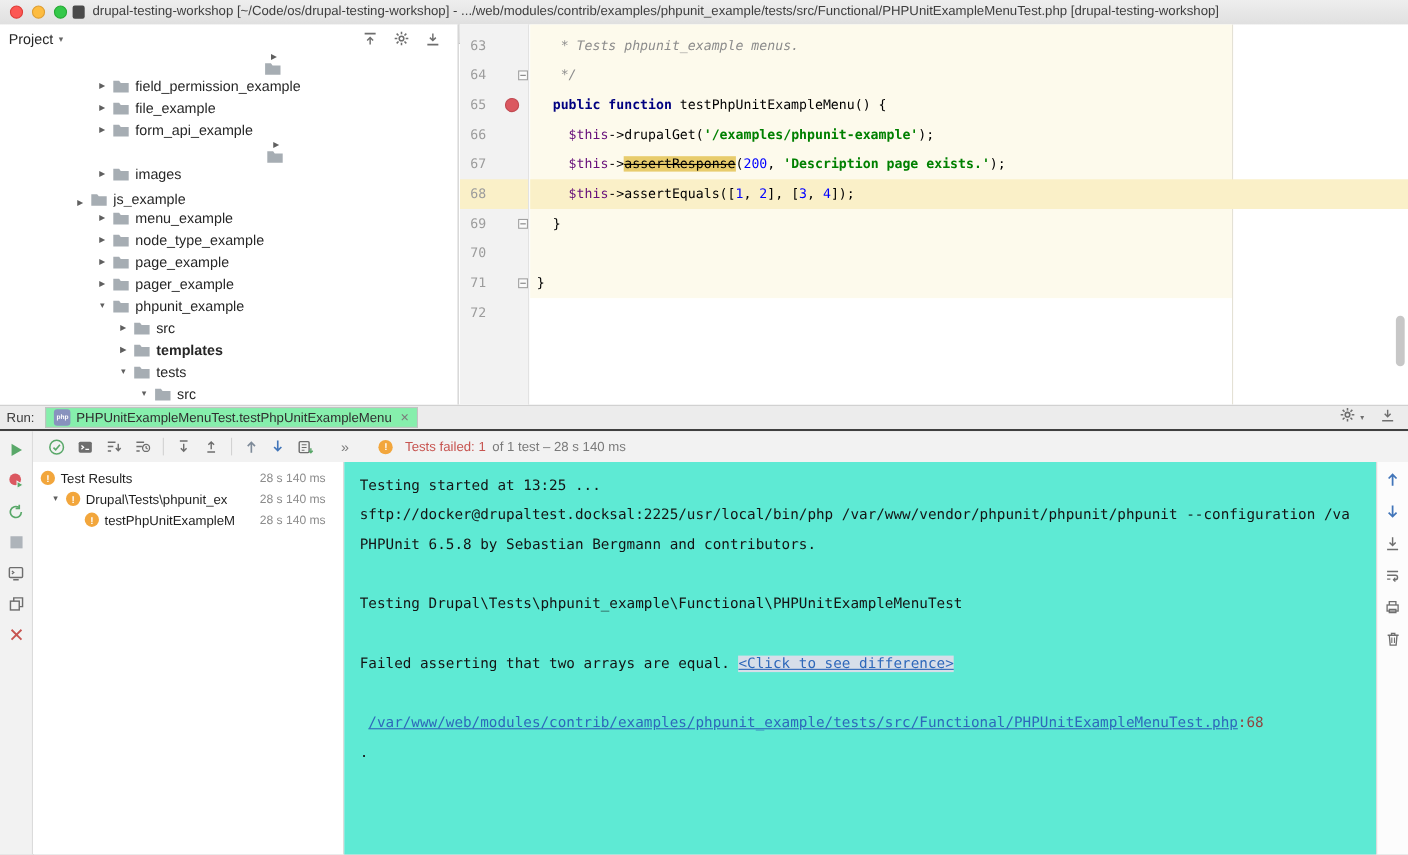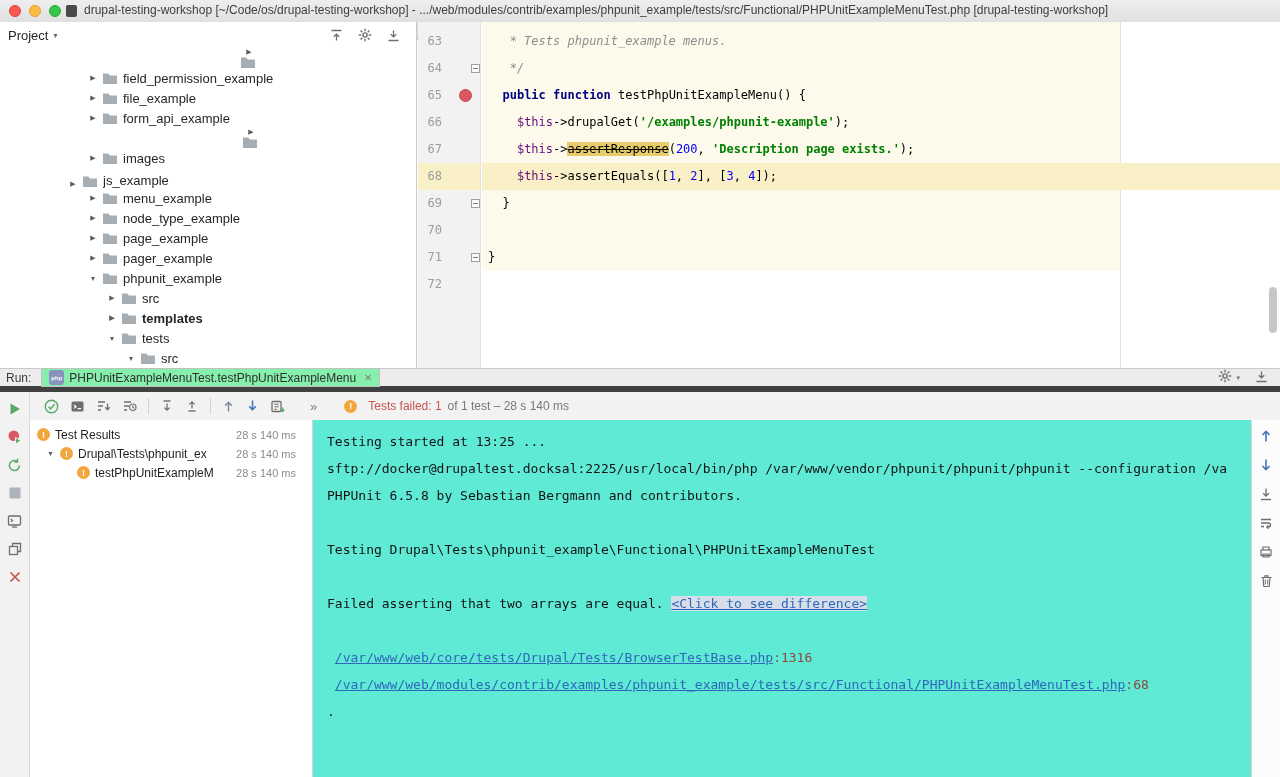--- a/index.html
+++ b/index.html
@@ -56,21 +56,21 @@
   .tok-num{color:#0000FF}
   .tok-plain{color:#000}
   .tok-depr{color:#000;text-decoration:line-through;background:#E8CC6C}
   .scroll-thumb{position:absolute;right:3px;top:265px;width:8px;height:46px;
                 background:rgba(130,130,130,.45);border-radius:4px;z-index:3}
 
   
   .runpanel{position:absolute;left:0;top:368px;width:1280px;height:409px;background:#fff;
             border-top:1px solid #C9C9C9}
   .tabrow{position:absolute;left:0;top:0;width:100%;height:23px;background:#ECECEC;
-          border-bottom:6px solid #404040;display:flex;align-items:center}
+          border-bottom:2px solid #404040;display:flex;align-items:center}
   .run-label{margin-left:6px;font-size:12px;color:#3C3C3C}
   .run-tab{margin-left:10px;height:19px;display:flex;align-items:center;gap:5px;
            background:#86efac;border:1px solid #C2C2C2;padding:0 7px}
   .php-badge{width:15px;height:15px;border-radius:3px;background:#8892BE;color:#fff;
              font-size:6px;font-weight:bold;display:inline-flex;align-items:center;justify-content:center}
   .tab-label{font-size:12px;color:#2F2F2F;white-space:nowrap}
   .tab-close{font-size:13px;color:#7A7A7A;margin-left:3px;line-height:12px}
   .tabrow-right{margin-left:auto;display:flex;align-items:center;gap:15px;margin-right:12px}
   .gear-caret{font-size:7px;color:#6E6E6E;margin-left:-11px}
 
@@ -489,21 +489,20 @@
 
     <div class="console" id="console">
         <div class="con-line"><span class="ctok-plain">Testing started at 13:25 ...</span></div>
         <div class="con-line"><span class="ctok-plain">sftp://docker@drupaltest.docksal:2225/usr/local/bin/php /var/www/vendor/phpunit/phpunit/phpunit --configuration /va</span></div>
         <div class="con-line"><span class="ctok-plain">PHPUnit 6.5.8 by Sebastian Bergmann and contributors.</span></div>
         <div class="con-line">&nbsp;</div>
         <div class="con-line"><span class="ctok-plain">Testing Drupal\Tests\phpunit_example\Functional\PHPUnitExampleMenuTest</span></div>
         <div class="con-line">&nbsp;</div>
         <div class="con-line"><span class="ctok-plain">Failed asserting that two arrays are equal. </span><span class="ctok-difflink">&lt;Click to see difference&gt;</span></div>
         <div class="con-line">&nbsp;</div>
-        <div class="con-line"><span class="ctok-plain"> </span><span class="ctok-link">/var/www/web/core/tests/Drupal/Tests/BrowserTestBase.php</span><span class="ctok-lnum">:1316</span></div>
         <div class="con-line"><span class="ctok-plain"> </span><span class="ctok-link">/var/www/web/modules/contrib/examples/phpunit_example/tests/src/Functional/PHPUnitExampleMenuTest.php</span><span class="ctok-lnum">:68</span></div>
         <div class="con-line"><span class="ctok-plain">.</span></div>
       </div>
 
     <div class="rstrip">
       <span>
           <svg width="14" height="14" viewBox="0 0 14 14">
             <path d="M7 12.5V2.5M3.4 6L7 2.4 10.6 6" fill="none" stroke="#4175B9" stroke-width="1.6"></path>
           </svg>
         </span>

